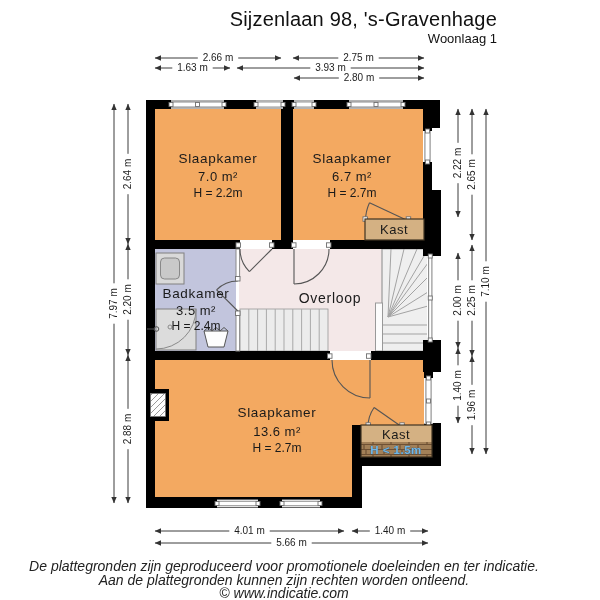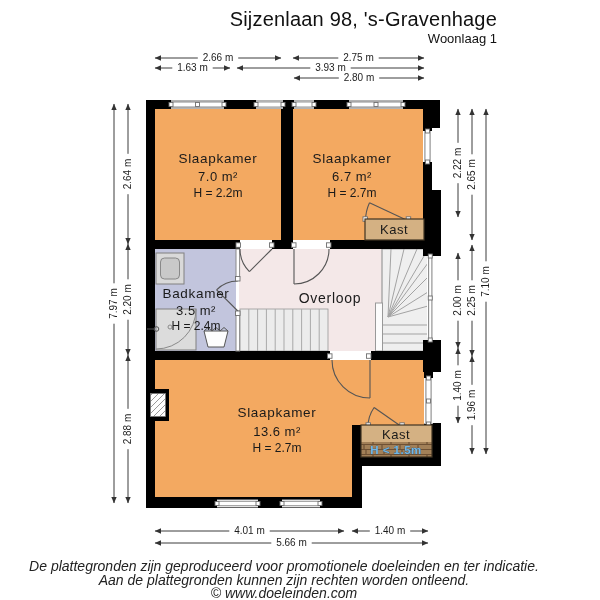--- a/index.html
+++ b/index.html
@@ -391,13 +391,13 @@
         <g transform="translate(291.5 543)">
           <rect x="-20.200000000000003" y="-5.5" width="40.400000000000006" height="11" fill="#fff"></rect>
           <text x="0" y="3.4" text-anchor="middle" font-size="10" fill="#1c1c1c">5.66 m</text>
         </g>
       </g>
     </g>
 </svg>
 
 <div class="ftr" id="f1">De plattegronden zijn geproduceerd voor promotionele doeleinden en ter indicatie.</div>
 <div class="ftr" id="f2">Aan de plattegronden kunnen zijn rechten worden ontleend.</div>
-<div class="ftr" id="f3">© www.doeleinden.com</div>
+<div class="ftr" id="f3">© www.indicatie.com</div>
 
 </body></html>

